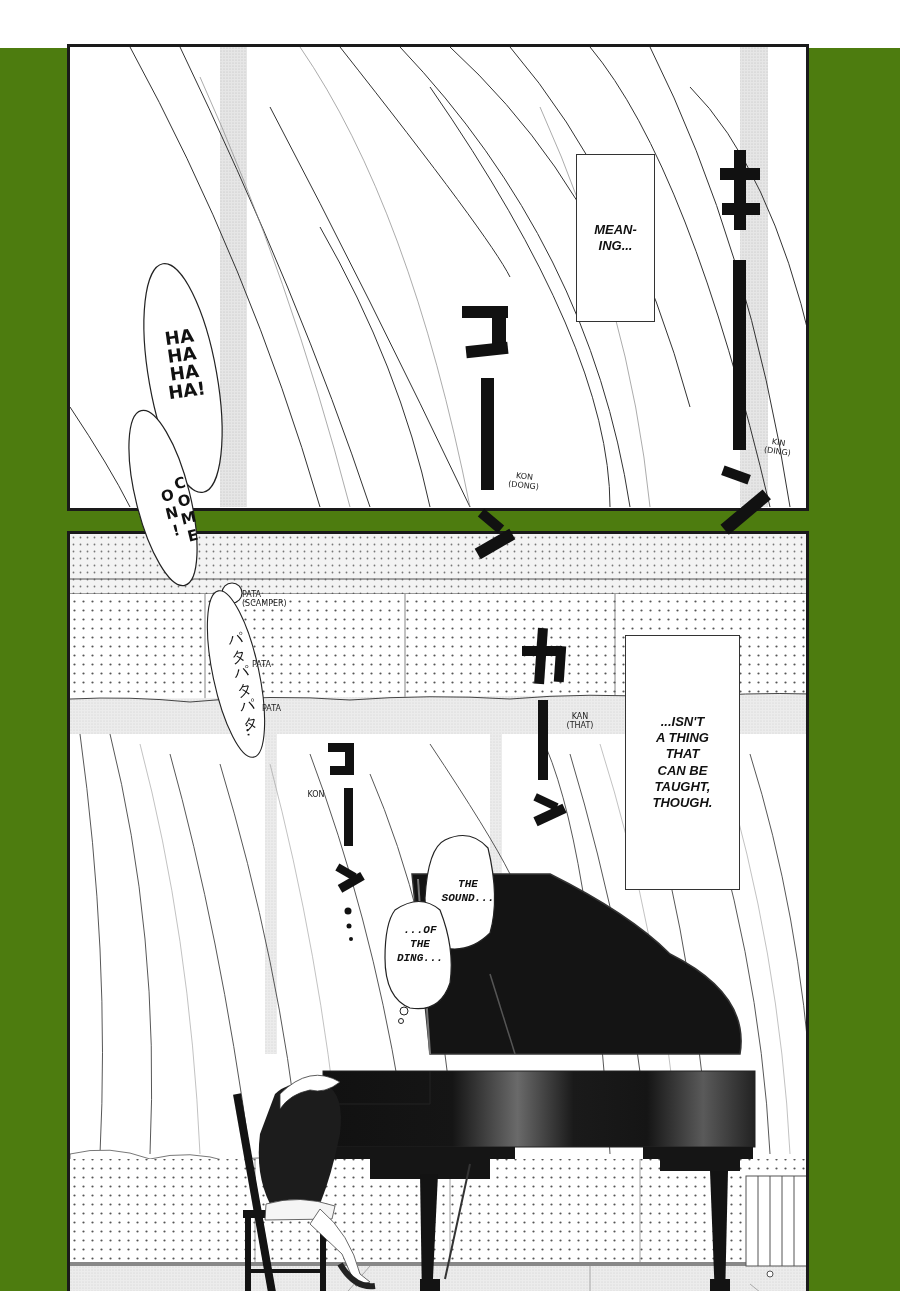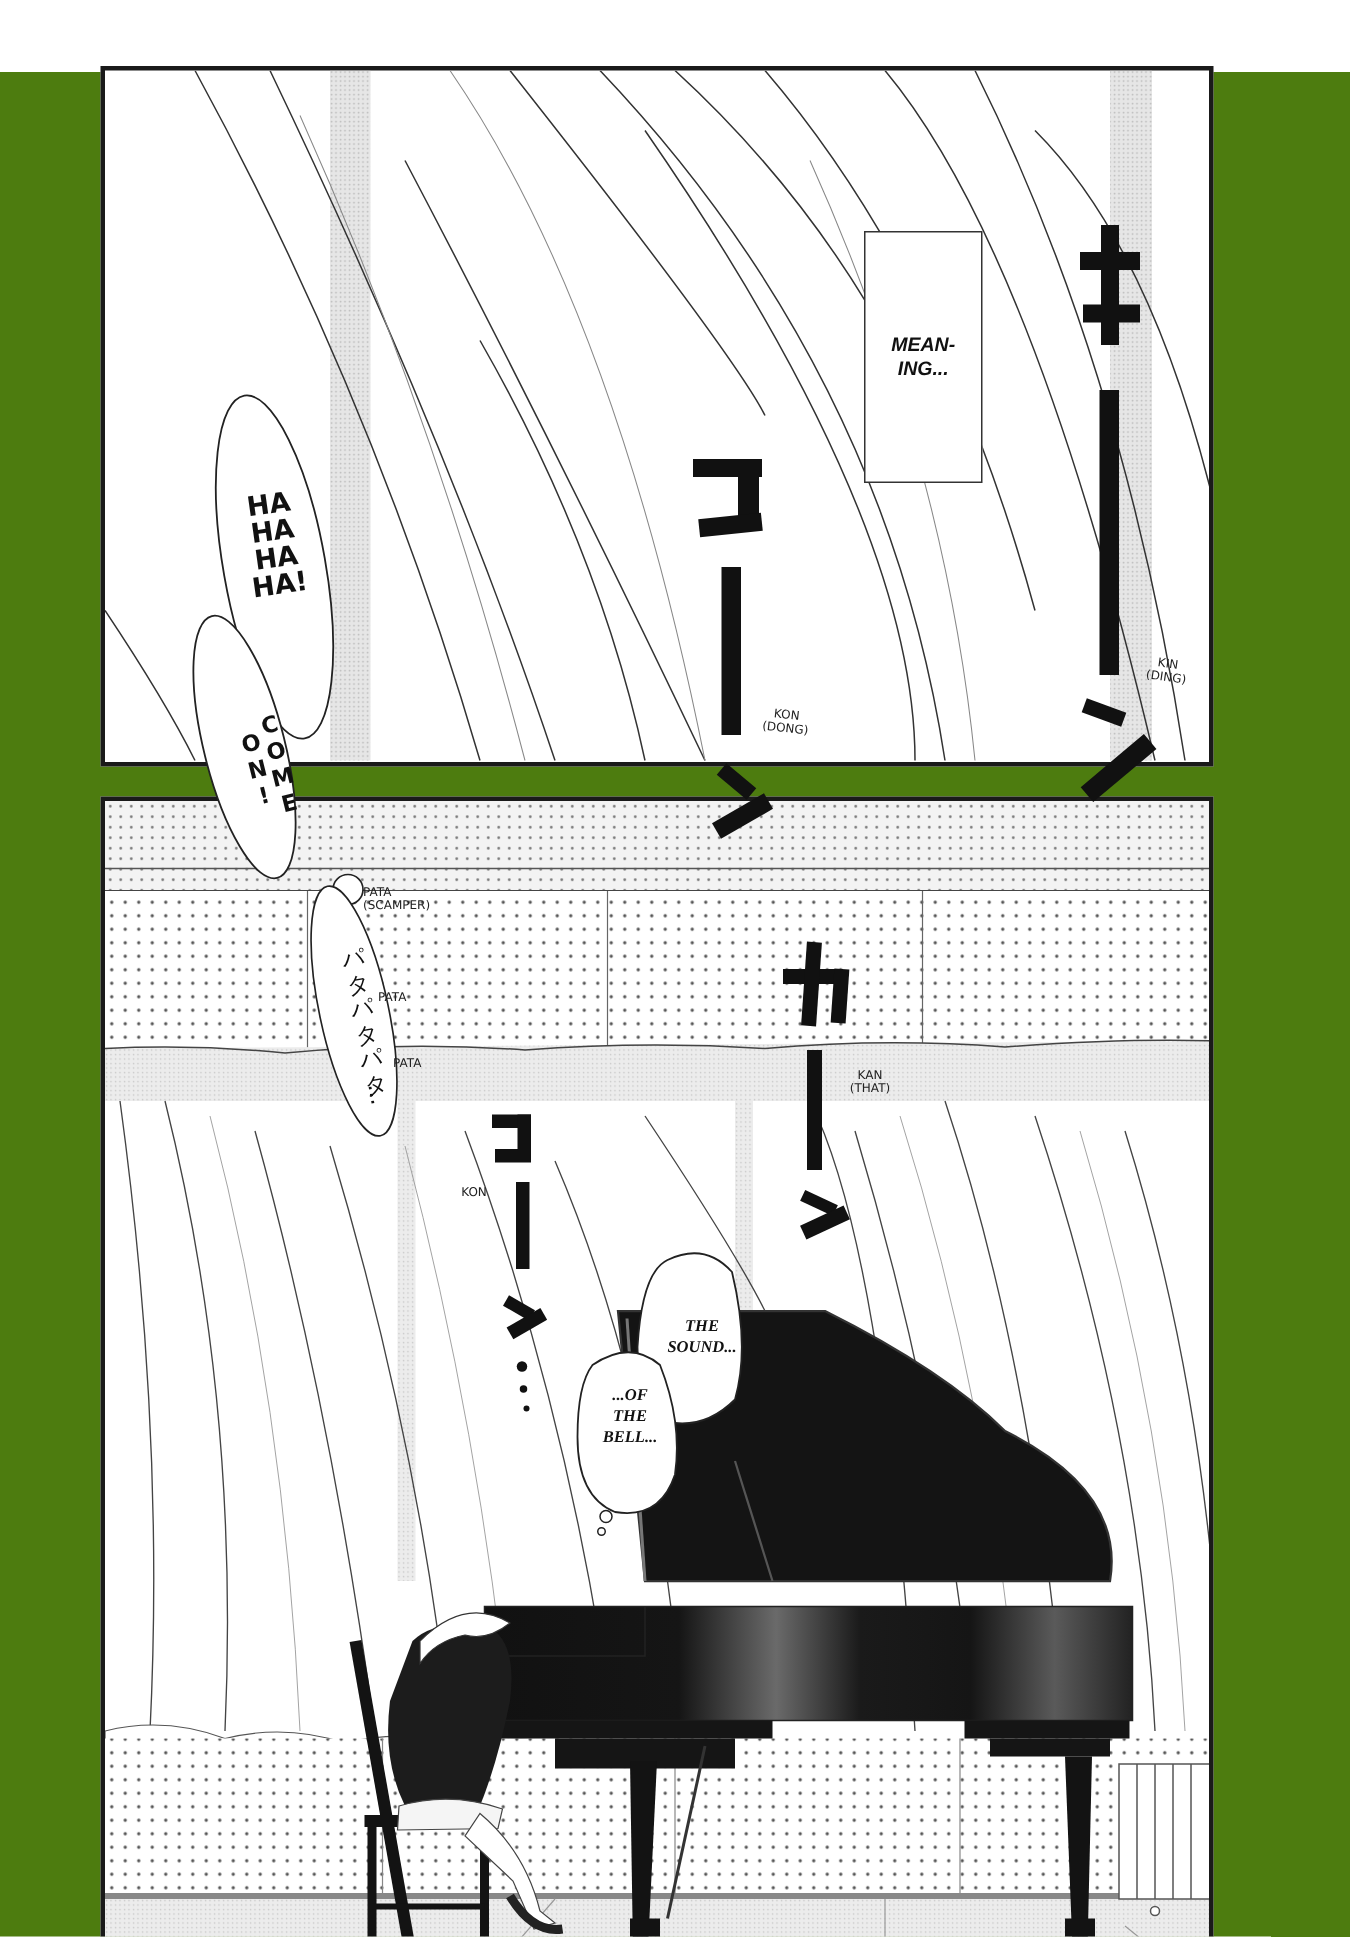--- a/index.html
+++ b/index.html
@@ -5,21 +5,21 @@
   html, body { margin:0; padding:0; background:#ffffff; }
   body { width:900px; height:1291px; position:relative; overflow:hidden; font-family:"DejaVu Sans", sans-serif; }
   .page { position:absolute; left:0; top:0; width:900px; height:1291px; background:#4d7c0f;margin-top:48px; }
   .panel { position:absolute; border:3px solid #1a1a1a; box-sizing:border-box; overflow:hidden; background:#fff; }
   #panel-top { left:67px; top:-4px; width:742px; height:467px; }
   #panel-bottom { left:67px; top:483px; width:742px; height:812px; }
   svg.art { position:absolute; left:0; top:0; }
   .caption-box { position:absolute; background:#fff; border:1.5px solid #333; box-sizing:border-box;
     display:flex; align-items:center; justify-content:center; text-align:center;
     font-family:"Liberation Sans", sans-serif; font-style:italic; font-weight:bold; color:#111; font-size:13px; line-height:1.25; white-space:pre-line; }
-  .bubble-text { position:absolute; text-align:center; font-family:Liberation Serif, serif; font-style:italic; font-weight:bold; color:#111; font-size:12px; line-height:1.25; white-space:pre-line; }
+  .bubble-text { position:absolute; text-align:center; font-family:Liberation Mono, monospace; font-style:italic; font-weight:bold; color:#111; font-size:12px; line-height:1.25; white-space:pre-line; }
   .hand { position:absolute; font-family:"DejaVu Sans", sans-serif; font-weight:bold; color:#111; white-space:pre-line; text-align:center; }
   .sfx-note { position:absolute; font-family:"DejaVu Sans", sans-serif; font-size:8px; color:#222; line-height:1.15; text-align:center; white-space:pre-line; }
   .layer { position:absolute; left:0; top:0; width:900px; height:1291px; pointer-events:none; }
   .layer > * { pointer-events:auto; }
 </style>
 </head>
 <body>
 
 <div class="page">
 
@@ -262,20 +262,26 @@
     <div class="sfx-note" style="left:252px; top:612px; width:30px; text-align:left;">PATA</div>
     <div class="sfx-note" style="left:262px; top:656px; width:30px; text-align:left;">PATA</div>
 
     <div class="hand" style="left:212px; top:548px; width:40px; height:170px; font-size:15px; font-weight:normal; writing-mode:vertical-rl; transform:rotate(-10deg);">パタパタパタ...</div>
 
     <div class="sfx-note" style="left:560px; top:664px; width:40px;">KAN
 (THAT)</div>
 
     <div class="sfx-note" style="left:304px; top:742px; width:24px;">KON</div>
 
+    <div class="caption-box" style="left:625px; top:587px; width:115px; height:255px;">...ISN'T
+A THING
+THAT
+CAN BE
+TAUGHT,
+THOUGH.</div>
 
     <div class="bubble-text" style="left:436px; top:830px; width:64px; font-size:11px;">THE
 SOUND...</div>
     <div class="bubble-text" style="left:392px; top:876px; width:56px; font-size:11px;">...OF
 THE
-BELL...</div>
+DING...</div>
   </div>
 </div>
 
 </body></html>

